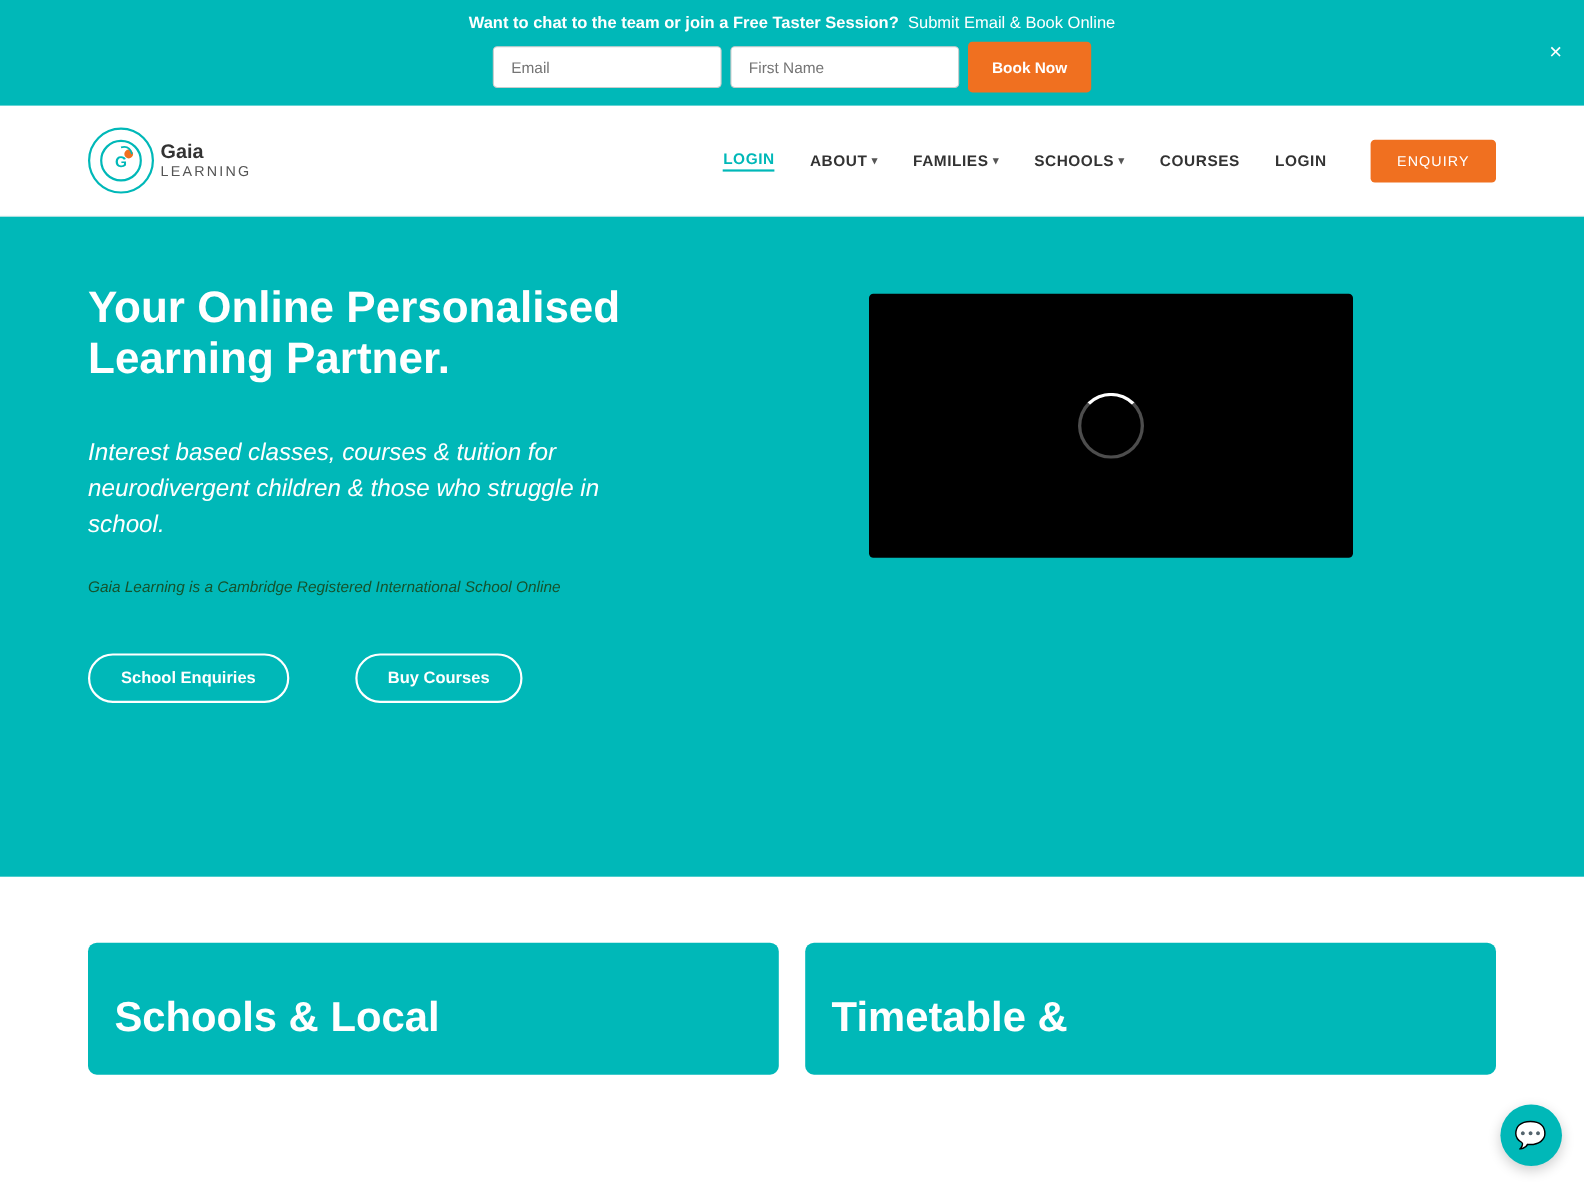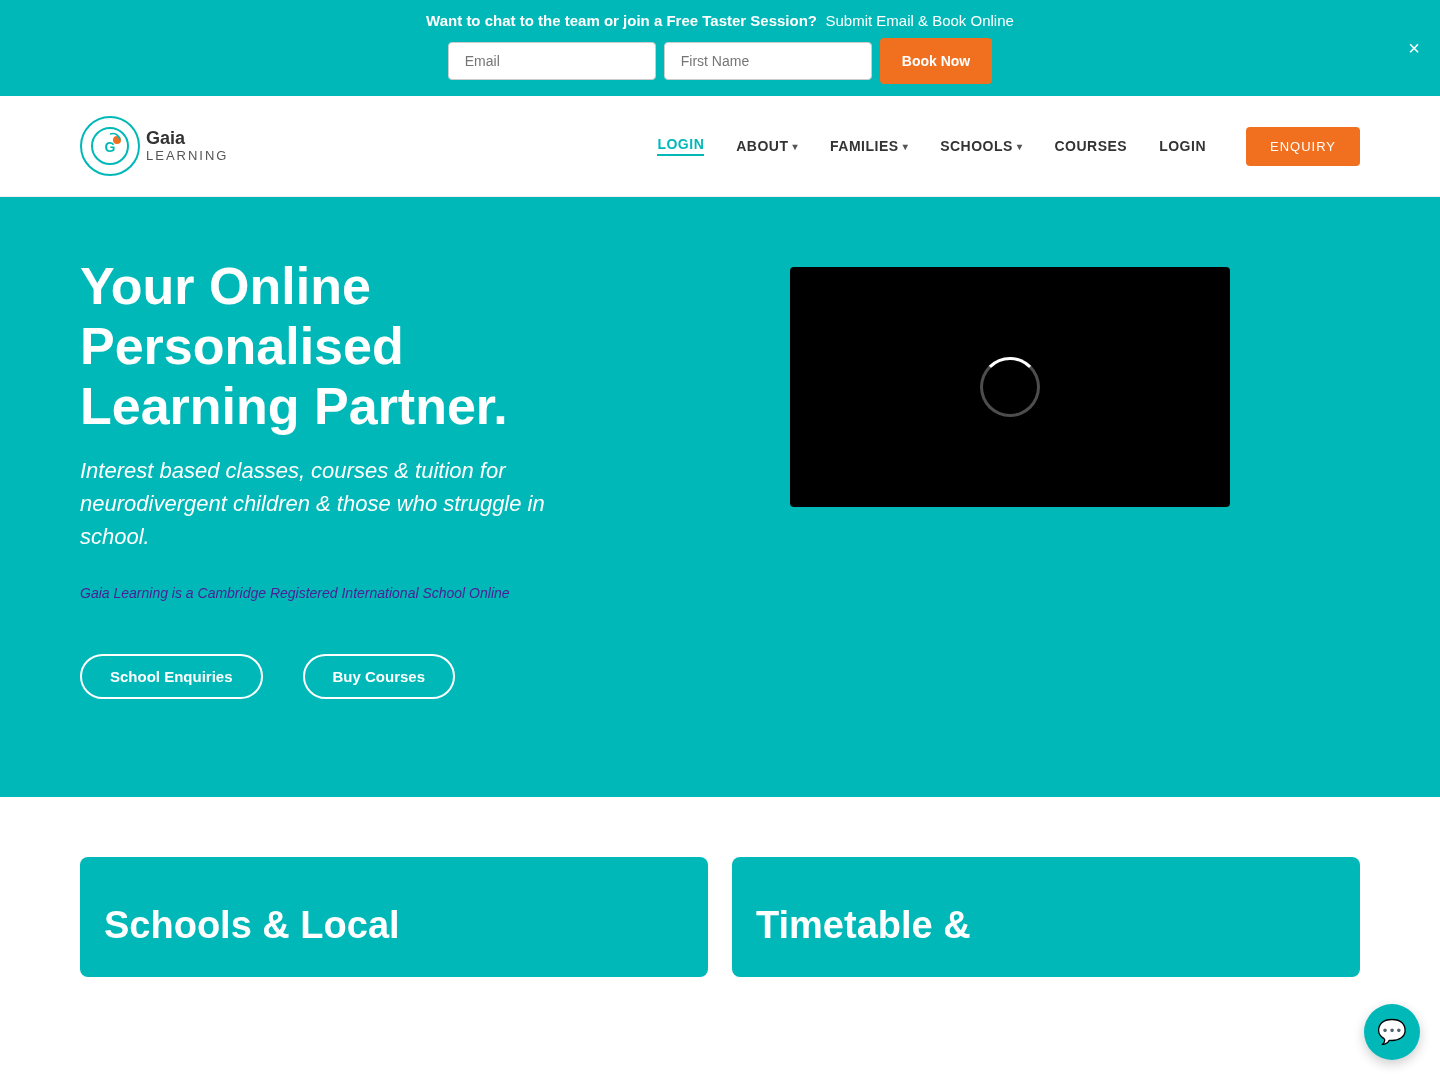--- a/index.html
+++ b/index.html
@@ -152,43 +152,43 @@
       min-height: 600px;
       position: relative;
     }
     .hero-left {
       flex: 1;
       padding-right: 60px;
       max-width: 580px;
     }
     .hero-title {
       color: #fff;
-      font-size: 52px;
+      font-size: 40px;
       font-weight: 700;
       line-height: 1.15;
-      margin-bottom: 18px;
+      margin-bottom: 45px;
     }
     .hero-subtitle {
       color: #fff;
       font-size: 22px;
       font-weight: 400;
       line-height: 1.5;
       margin-bottom: 30px;
       font-style: italic;
     }
     .hero-caption {
-      color: #4c1d95;
+      color: #14532d;
       font-size: 14px;
       font-style: italic;
       margin-bottom: 50px;
       line-height: 1.5;
     }
     .hero-buttons {
       display: flex;
-      gap: 40px;
+      gap: 60px;
       align-items: flex-start;
     }
     .hero-btn {
       background: transparent;
       color: #fff;
       border: 2px solid #fff;
       padding: 12px 28px;
       border-radius: 24px;
       font-size: 15px;
       font-weight: 600;

